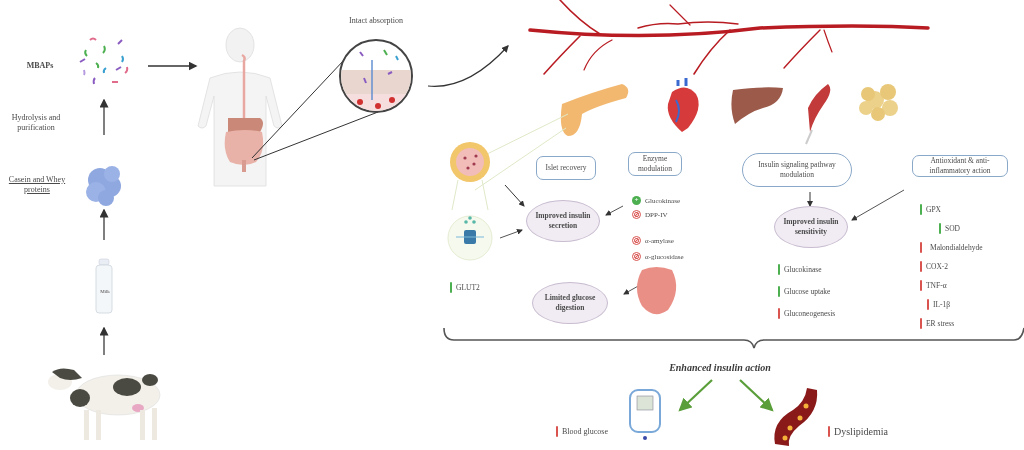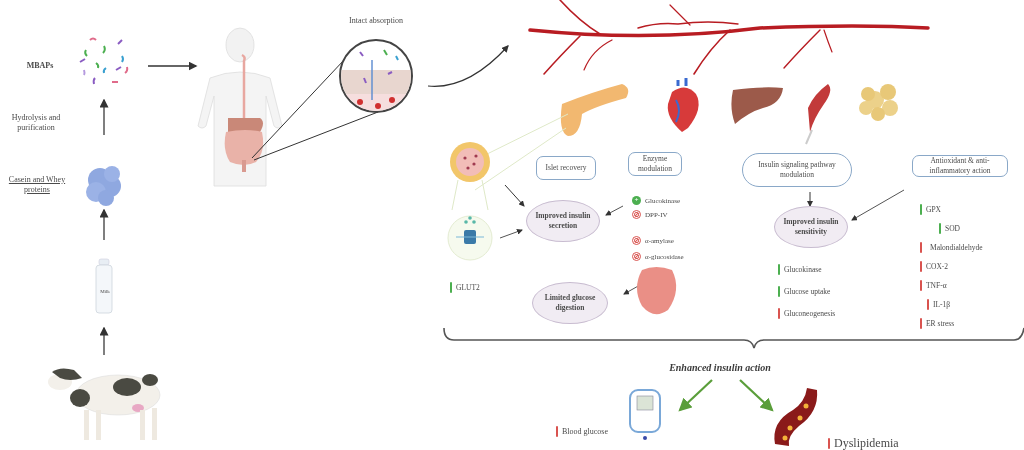--- a/index.html
+++ b/index.html
@@ -277,16 +277,16 @@
 <div class="ind" style="left:920px;top:318px;">
   <span class="bar down"></span>
   <span>ER stress</span>
 </div>
 
 <div class="abs" style="left:660px;top:362px;width:120px;text-align:center;font-size:10px;font-style:italic;font-weight:bold;color:#3a3a3a;">Enhanced insulin action</div>
 <div class="ind" style="left:556px;top:426px;font-size:8px;">
   <span class="bar down"></span>
   <span>Blood glucose</span>
 </div>
-<div class="ind" style="left:828px;top:436px;font-size:12px;">
+<div class="ind" style="left:828px;top:426px;font-size:10px;">
   <span class="bar down"></span>
   <span>Dyslipidemia</span>
 </div>
 
 </body></html>

